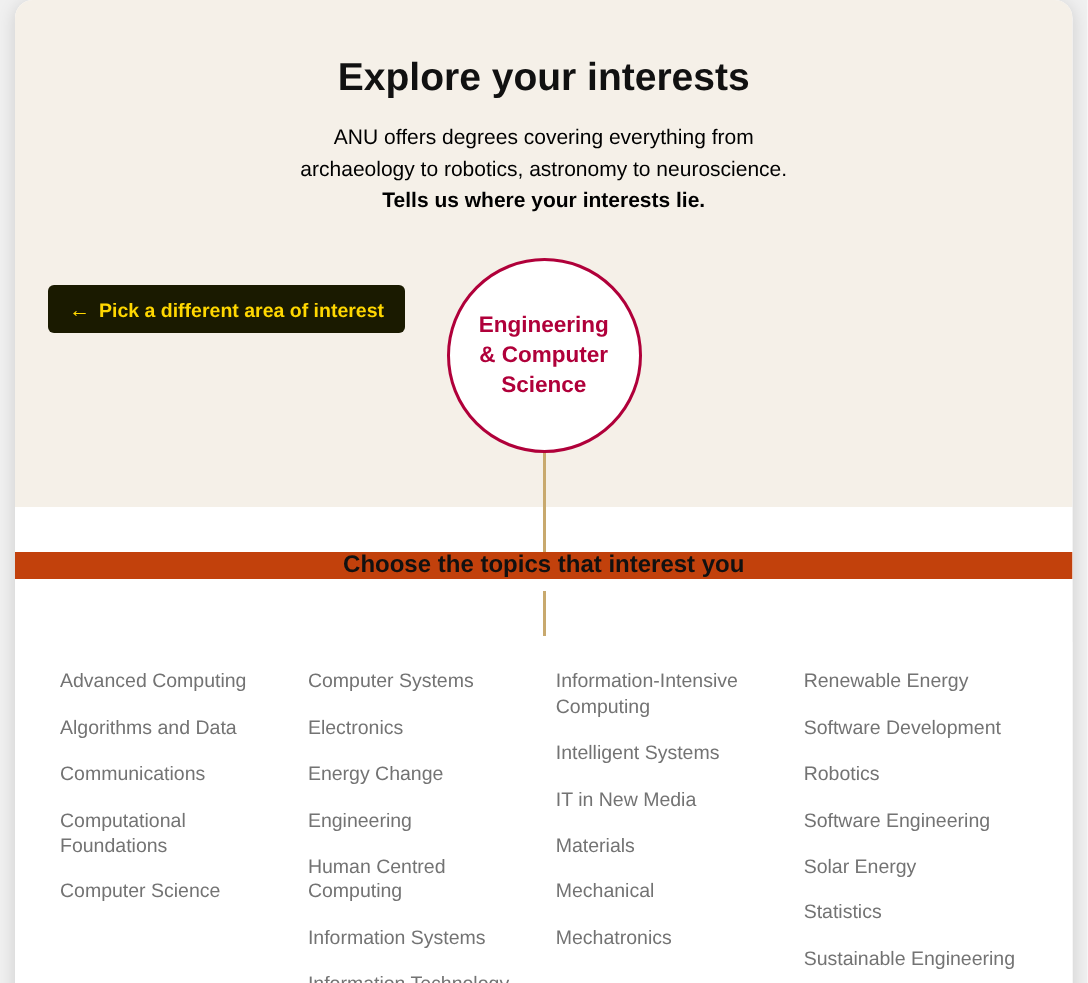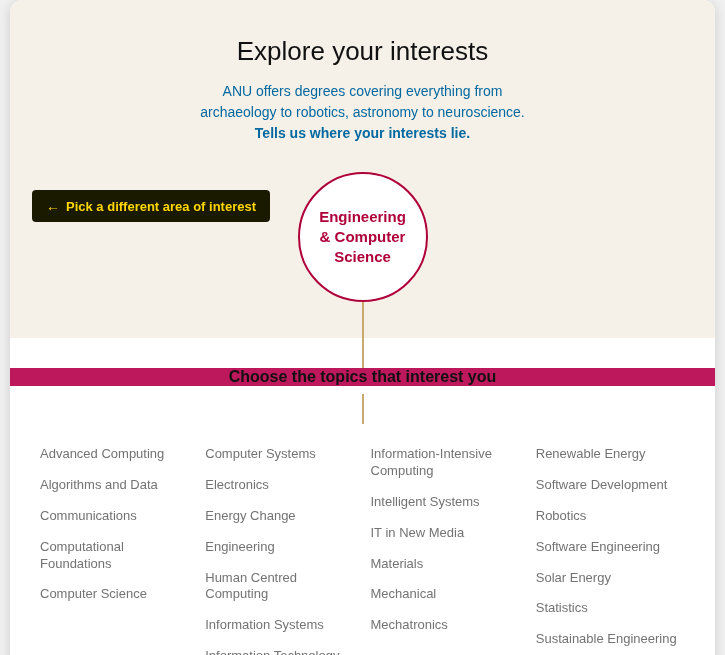--- a/index.html
+++ b/index.html
@@ -18,28 +18,28 @@
       overflow: hidden;
       box-shadow: 0 2px 12px rgba(0,0,0,0.15);
     }
     .header {
       background: #f5f0e8;
       text-align: center;
       padding: 36px 60px 28px;
     }
     .header-title {
       font-size: 26px;
-      font-weight: 400;
+      font-weight: 700;
       color: #111;
       margin-bottom: 14px;
       text-align: center;
     }
     .header-subtitle {
       font-size: 14px;
-      color: #0369a1;
+      color: #000000;
       line-height: 1.5;
     }
     .header-subtitle strong {
       font-weight: 700;
     }
     .pick-button {
       background: #1a1a00;
       color: #ffd700;
       font-size: 13px;
       font-weight: 700;
@@ -78,21 +78,21 @@
       height: 36px;
       background: #c8a96e;
       margin: 0 auto;
     }
     .choose-label {
       font-size: 16px;
       font-weight: 700;
       color: #111;
       text-align: center;
       padding: 0 0 0 0;
-      background: #be185d;
+      background: #c2410c;
     }
     .upper-half {
       background: #f5f0e8;
       display: flex;
       flex-direction: row;
       position: relative;
       padding-bottom: 0;
     }
     .left-btn-area {
       width: 220px;

